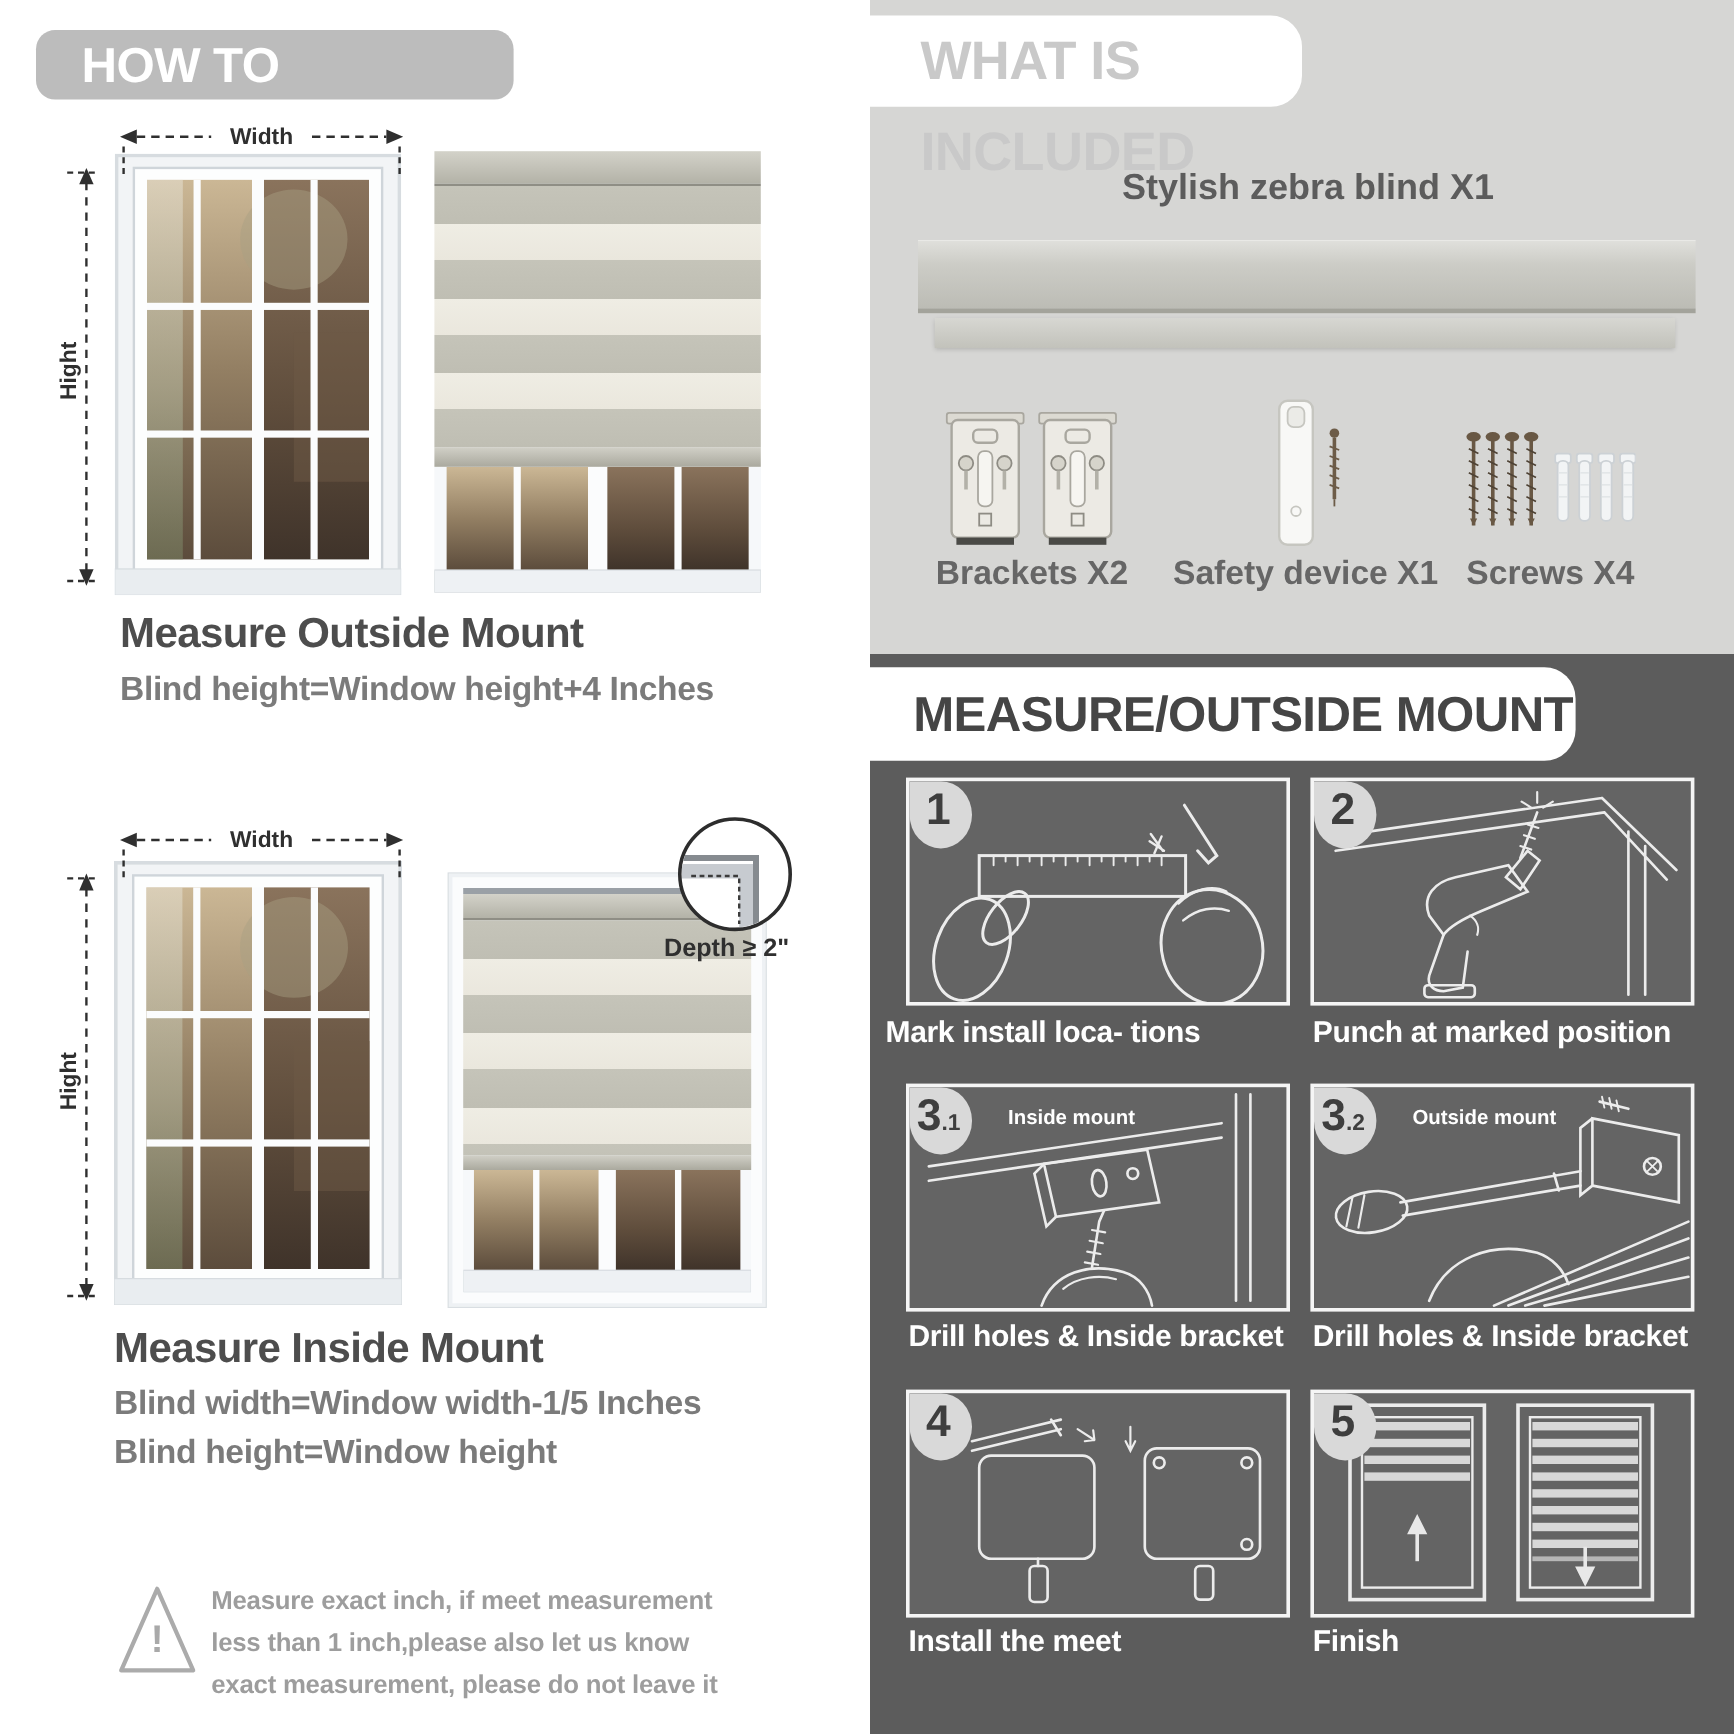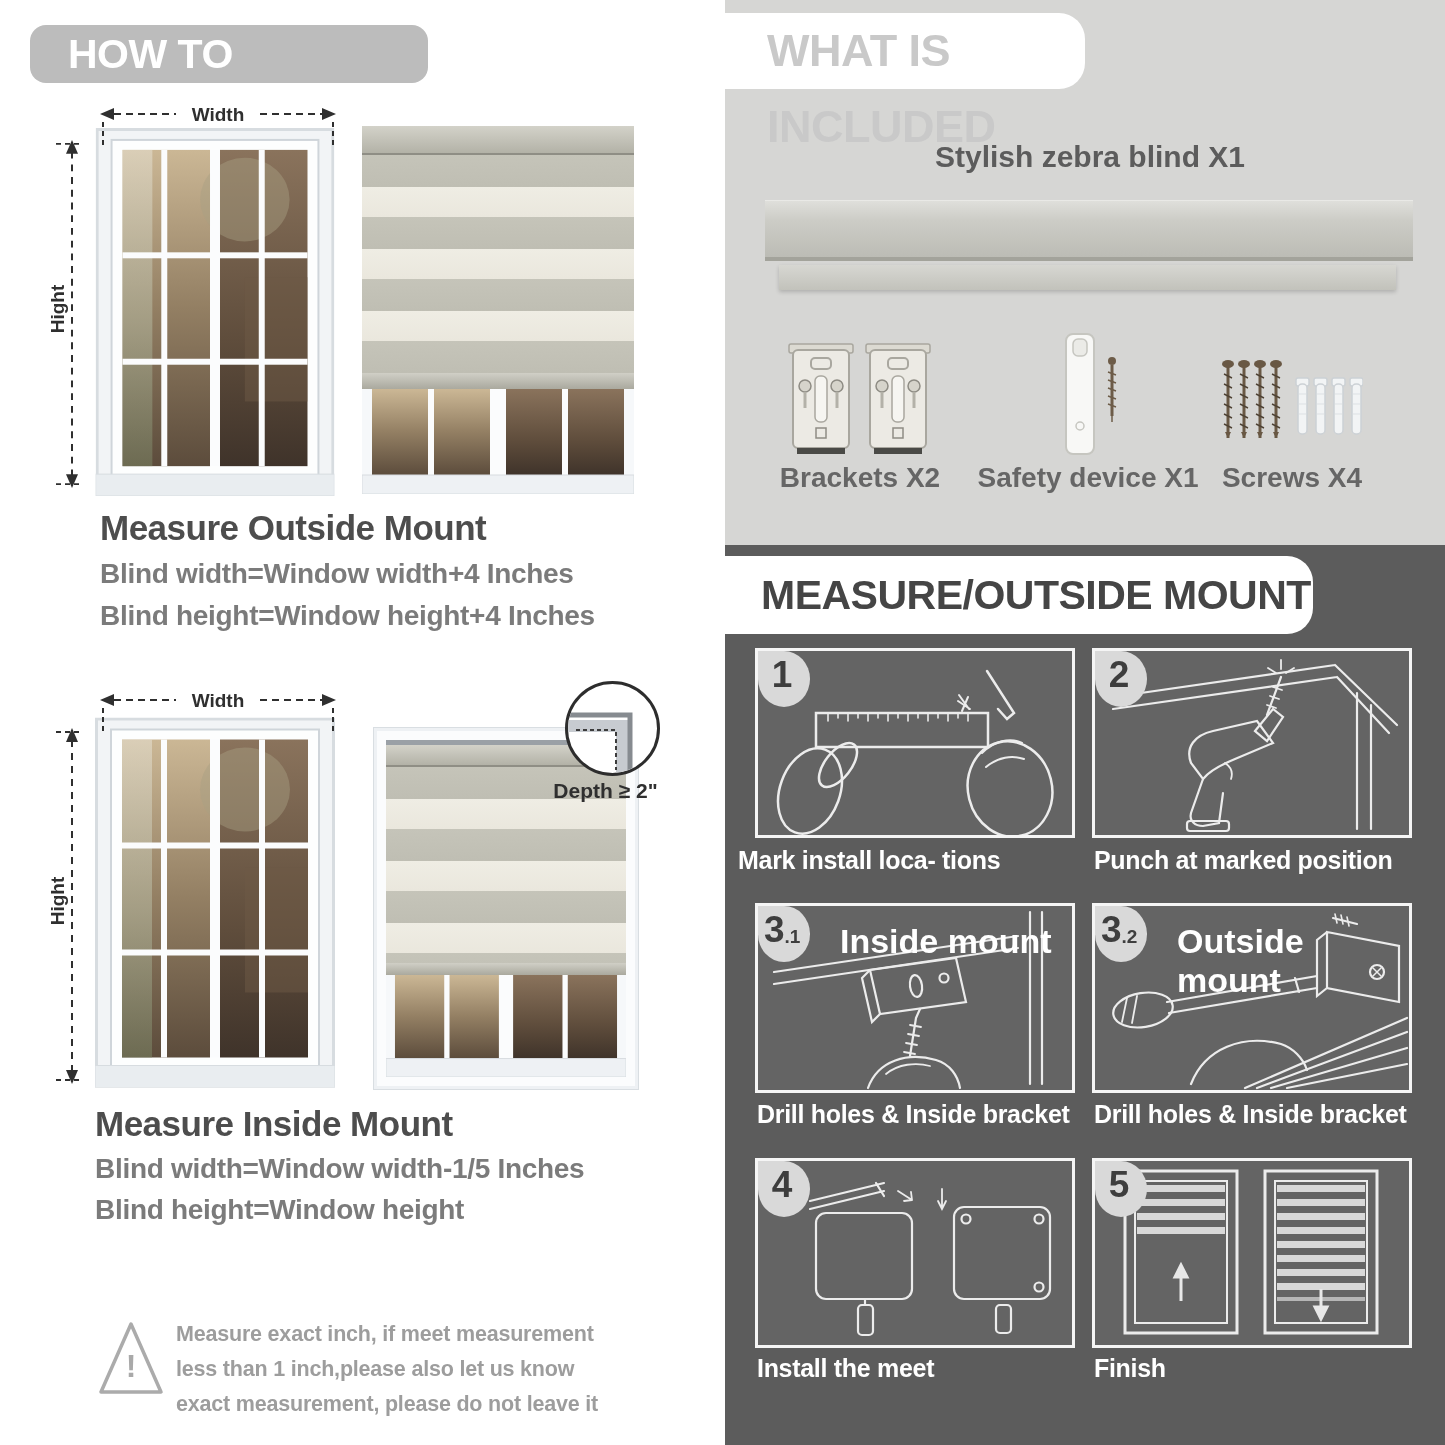--- a/index.html
+++ b/index.html
@@ -63,21 +63,21 @@
     left:725px;top:556px;width:588px;height:78px;background:#ffffff;border-radius:0 26px 26px 0;
     color:#454545;font-size:41px;font-weight:700;line-height:78px;padding-left:36px;
     letter-spacing:-0.5px;box-sizing:border-box;
   }
   .panel{width:320px;height:190px;background:#646464;border:3px solid #f5f5f5;box-sizing:border-box;overflow:hidden;}
   .badge{position:absolute;top:0;left:0;min-width:52px;height:56px;background:#d9d9d9;
     border-radius:0 50% 50% 50%;color:#3e3e3e;text-align:center;
     display:flex;align-items:flex-start;justify-content:center;padding:2px 10px 0 6px;box-sizing:border-box;z-index:3;}
   .badge .n{font-size:37px;font-weight:700;line-height:44px;}
   .badge .s{font-size:19px;font-weight:700;line-height:58px;}
-  .inner-label{position:absolute;left:82px;top:16px;color:#ffffff;font-size:34px;font-weight:700;z-index:3;}
+  .inner-label{position:absolute;left:82px;top:16px;color:#ffffff;font-size:17px;font-weight:700;z-index:3;}
   .step-caption{font-size:25px;font-weight:700;color:#ffffff;letter-spacing:-0.3px;}
   .art{position:absolute;left:0;top:0;width:100%;height:100%;}
 </style>
 </head>
 <body>
 
 <svg width="0" height="0" style="position:absolute" aria-hidden="true">
   <defs>
     <linearGradient id="gA" x1="0" y1="0" x2="0" y2="1">
       <stop offset="0" stop-color="#cbb795"></stop>
@@ -176,21 +176,20 @@
   <svg style="position:absolute;left:0;bottom:0" width="272" height="105">
       <use href="#winlow"></use>
     </svg>
   <div class="cassette" style="position:absolute;top:0;left:0;height:29px"></div>
   <div class="zebra" style="position:absolute;top:29px;left:0;height:218px"></div>
   <div class="bottom-rail" style="position:absolute;top:247px;left:0;height:16px"></div>
 </div>
 
 <div class="abs outside-text">
   <div class="sec-title">Measure Outside Mount</div>
-  <div class="sec-line">Blind width=Window width+4 Inches</div>
   <div class="sec-line">Blind height=Window height+4 Inches</div>
 </div>
 
 <svg class="abs" style="left:95px;top:715px" width="240" height="375" viewBox="0 0 240 370">
     <use href="#win"></use>
   </svg>
 <svg class="abs" style="left:98px;top:690px" width="240" height="44">
     <use href="#harrow"></use>
   </svg>
 <div class="abs meas-label width-label" style="left:98px;top:690px">Width</div>

